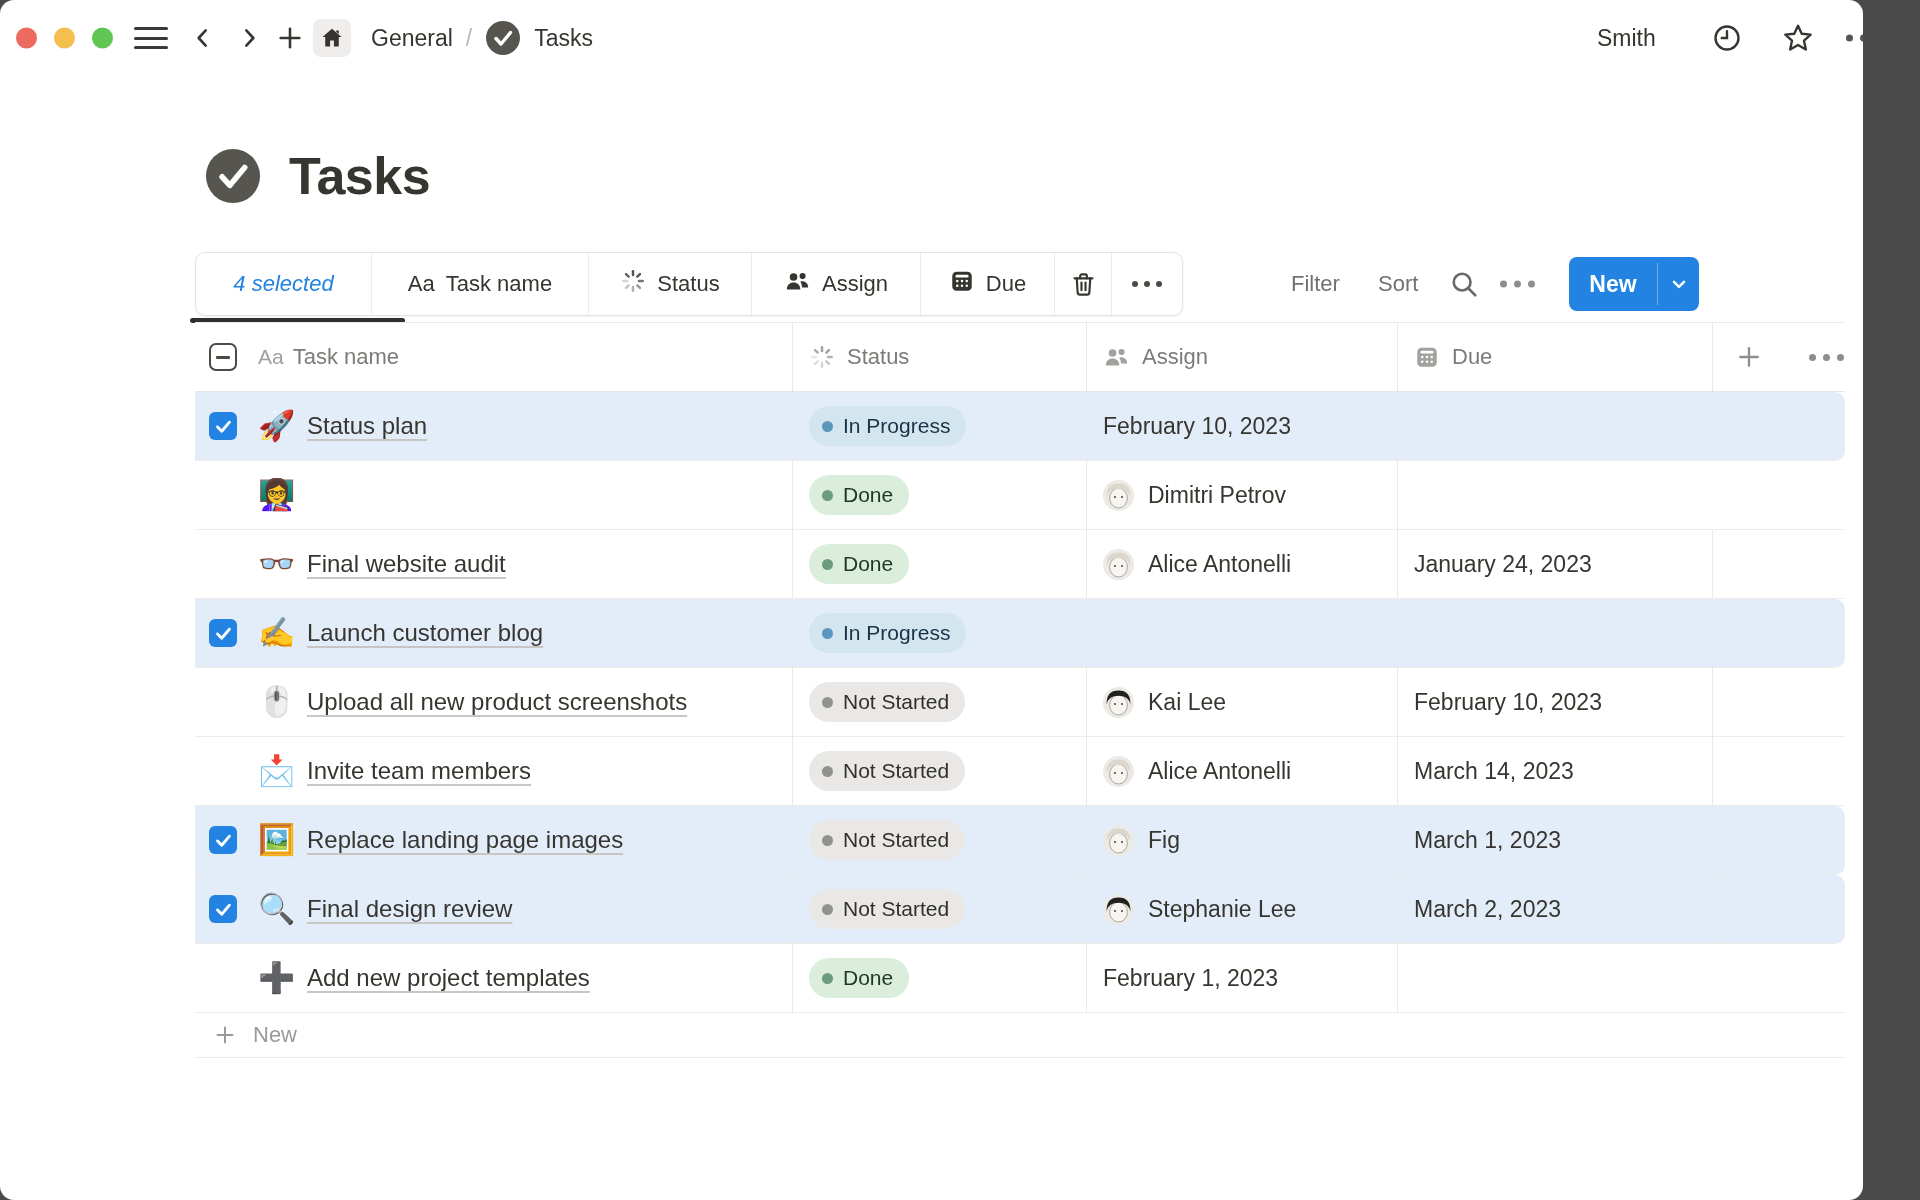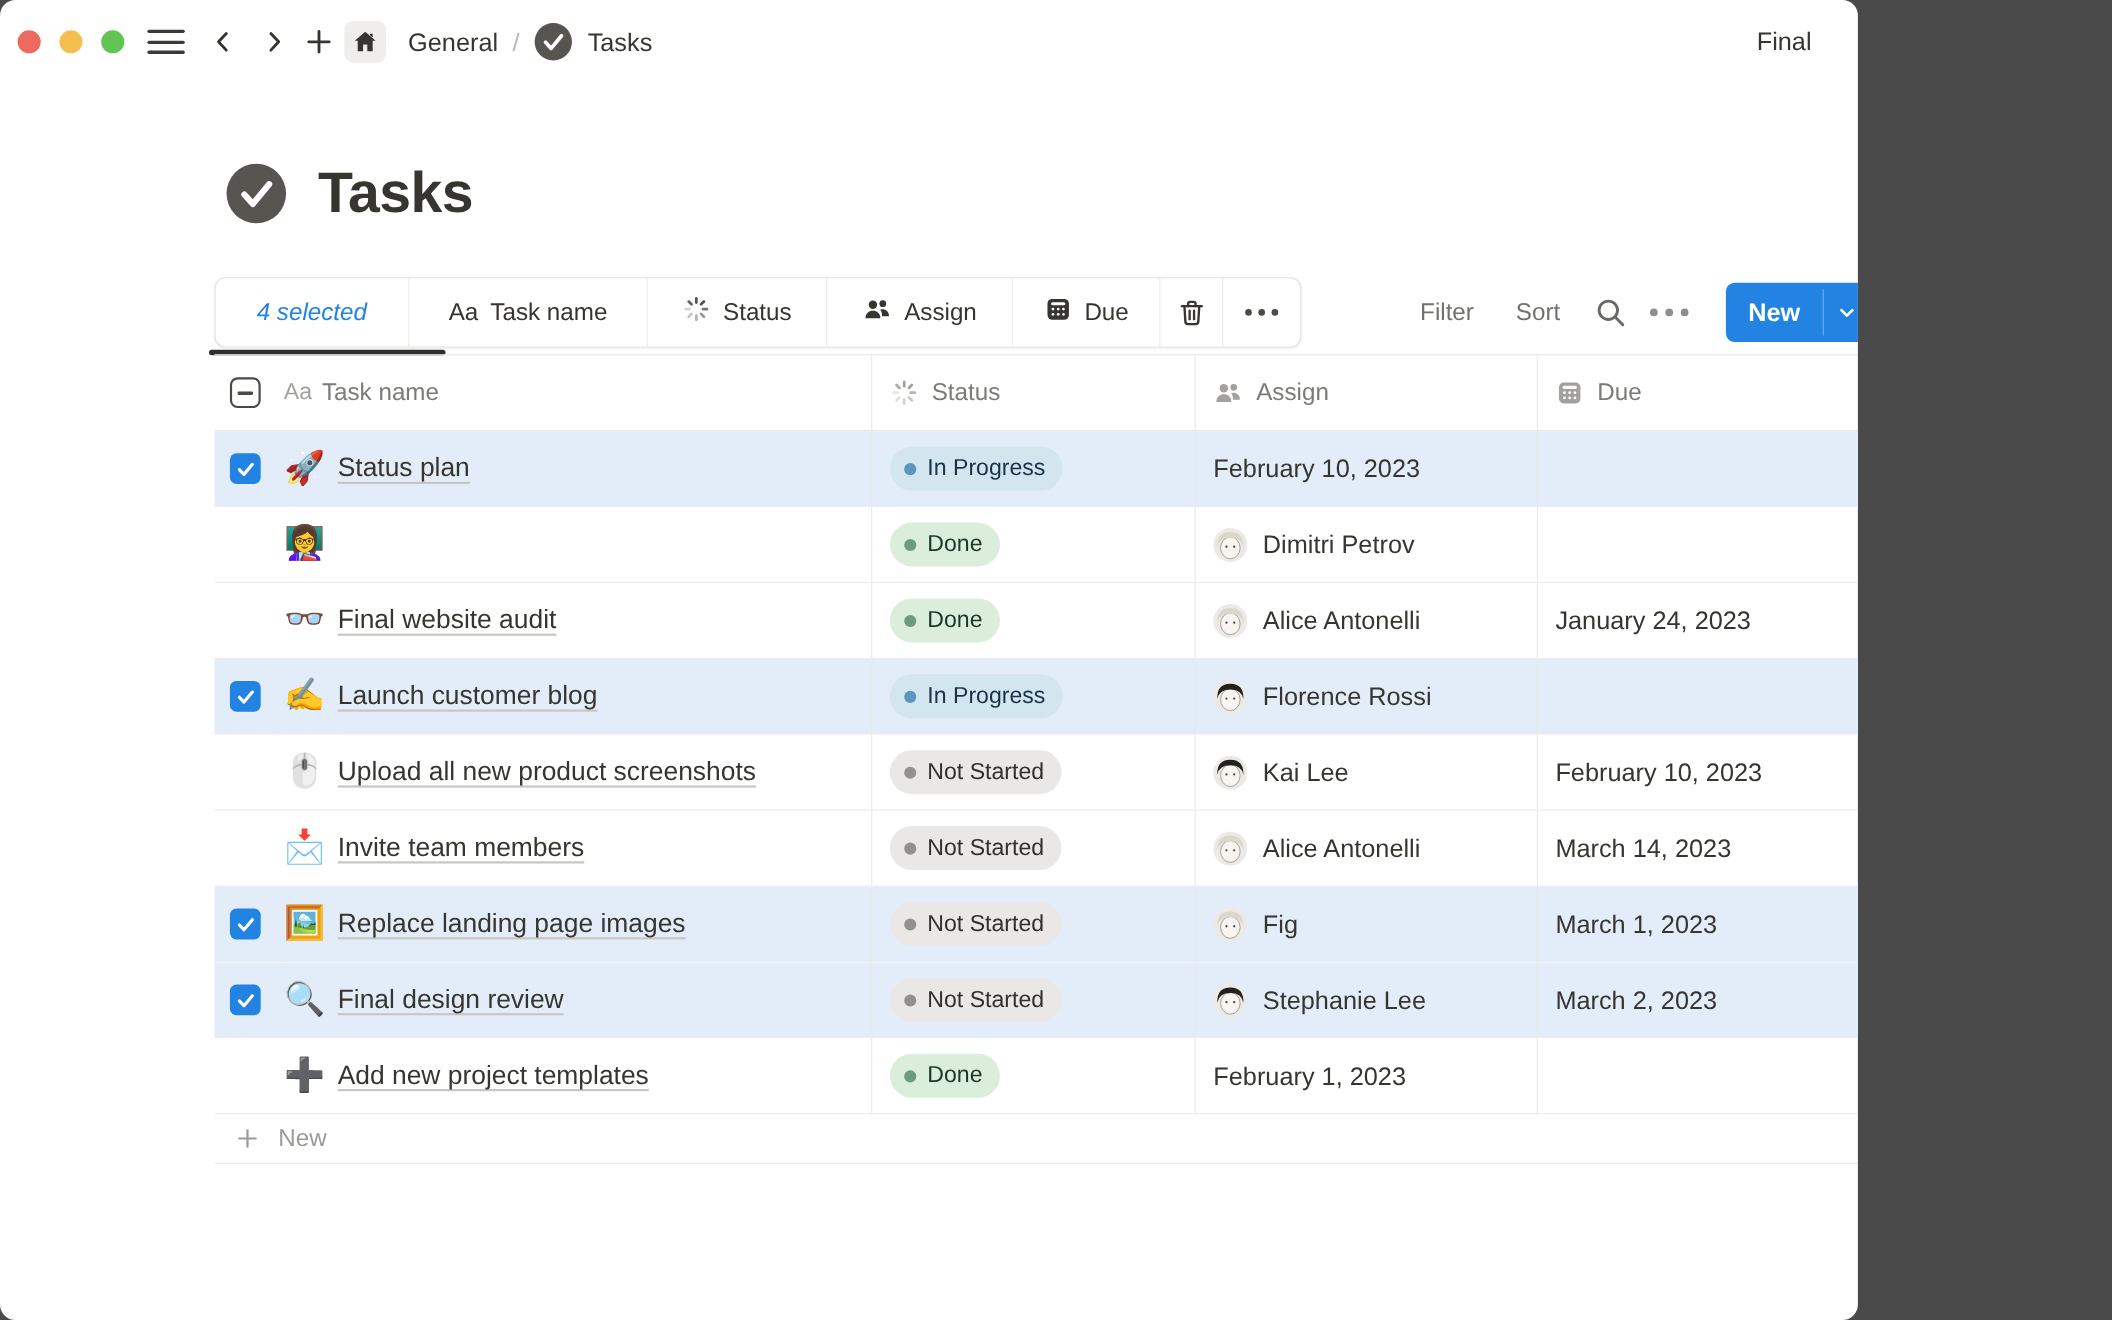--- a/index.html
+++ b/index.html
@@ -1,16 +1,16 @@
 <!DOCTYPE html>
 <html style="--accent: #2383e2; --hl: #e3edfa;"><head>
 <meta charset="utf-8">
 <style>
   html,body{margin:0;padding:0;background:#4a4a4a;}
-  .stage{position:relative;width:1689px;height:1200px;background:#ffffff;border-radius:14px;
+  .stage{position:relative;width:1863px;height:1200px;background:#ffffff;border-radius:14px;
          overflow:hidden;font-family:"Liberation Sans","DejaVu Sans",sans-serif;color:#37352f;}
 
   
   .topbar{position:absolute;top:0;left:0;right:0;height:64px;}
   .topbar > *{position:absolute;top:38px;transform:translateY(-50%);}
   .tl{width:21px;height:21px;border-radius:50%;display:inline-block;}
   .tl1{left:16px;} .tl2{left:54px;} .tl3{left:92px;}
   .menu-btn{left:134px;width:34px;height:22px;display:flex;flex-direction:column;justify-content:space-between;cursor:pointer;}
   .menu-btn i{height:3px;background:#3c3a37;border-radius:2px;}
   .icon-btn{cursor:pointer;display:flex;align-items:center;justify-content:center;}
@@ -133,21 +133,21 @@
       <span class="crumb-sep">/</span>
       <span class="crumb-icon">
         <svg width="36" height="36" viewBox="0 0 36 36">
             <circle cx="18" cy="18" r="17" fill="#57554f"></circle>
             <polyline points="11,18.5 16,24 25.5,12.5" fill="none" stroke="#fff" stroke-width="3.4" stroke-linecap="round" stroke-linejoin="round"></polyline>
           </svg>
       </span>
       <span>Tasks</span>
     </div>
 
-    <span class="share">Final</span>
+    <span class="share">Smith</span>
     <span class="icon-btn clock-btn">
       <svg width="30" height="30" viewBox="0 0 24 24" fill="none" stroke="#37352f" stroke-width="1.9" stroke-linecap="round">
           <circle cx="12" cy="12" r="9.2"></circle>
           <polyline points="12,6.6 12,12 7.8,12"></polyline>
         </svg>
     </span>
     <span class="icon-btn star-btn">
       <svg width="32" height="32" viewBox="0 0 24 24" fill="none" stroke="#37352f" stroke-width="1.8" stroke-linejoin="round">
           <path d="M12 2.8 L14.8 8.8 L21.5 9.5 L16.5 14 L17.9 20.6 L12 17.2 L6.1 20.6 L7.5 14 L2.5 9.5 L9.2 8.8 Z"></path>
         </svg>
@@ -426,164 +426,151 @@
       </span>
       <span class="emoji">✍️</span>
       <span class="tname">Launch customer blog</span>
     </div>
     <div class="cell c-status">
       <span class="pill" style="background: rgb(211, 229, 239); color: rgb(24, 51, 71);">
               <span class="dot" style="background: rgb(91, 151, 189);"></span>
               <span class="plabel">In Progress</span>
             </span>
     </div>
+    <div class="cell c-extra"></div>
+  </div>
+        <div class="trow">
+    <div class="cell c-task">
+      <span class="cbx">
+        <svg width="19" height="19" viewBox="0 0 24 24" fill="none" stroke="#fff" stroke-width="3.6" stroke-linecap="round" stroke-linejoin="round">
+                <polyline points="4.5,12.5 9.8,18 19.5,6.5"></polyline>
+              </svg>
+      </span>
+      <span class="emoji">🖱️</span>
+      <span class="tname">Upload all new product screenshots</span>
+    </div>
+    <div class="cell c-status">
+      <span class="pill" style="background: rgb(233, 232, 230); color: rgb(50, 48, 44);">
+              <span class="dot" style="background: rgb(145, 145, 142);"></span>
+              <span class="plabel">Not Started</span>
+            </span>
+    </div>
     <div class="cell c-assign">
       <span class="avatar">
         <svg width="31" height="31" viewBox="0 0 30 30">
                 <defs></defs>
                 <circle cx="15" cy="15" r="15" fill="#eceae5"></circle>
                 <ellipse cx="15" cy="17.5" rx="8.6" ry="9.6" fill="#f8f5f0" stroke="#9b9894" stroke-width="0.8"></ellipse>
                 <path class="hair" d="M3.5 17 Q3 3.5 15 3.5 Q27 3.5 26.5 17 Q25 8.5 15 8.5 Q5 8.5 3.5 17 Z" fill="#23211f"></path>
                 <circle cx="11.6" cy="16.5" r="1" fill="#4a4846"></circle>
                 <circle cx="18.4" cy="16.5" r="1" fill="#4a4846"></circle>
               </svg>
       </span>
-      <span class="aname">Florence Rossi</span>
+      <span class="aname">Kai Lee</span>
+    </div>
+    <div class="cell c-due">
+      <span class="due-text">February 10, 2023</span>
     </div>
     <div class="cell c-extra"></div>
   </div>
         <div class="trow">
     <div class="cell c-task">
       <span class="cbx">
         <svg width="19" height="19" viewBox="0 0 24 24" fill="none" stroke="#fff" stroke-width="3.6" stroke-linecap="round" stroke-linejoin="round">
                 <polyline points="4.5,12.5 9.8,18 19.5,6.5"></polyline>
               </svg>
       </span>
-      <span class="emoji">🖱️</span>
-      <span class="tname">Upload all new product screenshots</span>
+      <span class="emoji">📩</span>
+      <span class="tname">Invite team members</span>
+    </div>
+    <div class="cell c-status">
+      <span class="pill" style="background: rgb(233, 232, 230); color: rgb(50, 48, 44);">
+              <span class="dot" style="background: rgb(145, 145, 142);"></span>
+              <span class="plabel">Not Started</span>
+            </span>
+    </div>
+    <div class="cell c-assign">
+      <span class="avatar">
+        <svg width="31" height="31" viewBox="0 0 30 30">
+                <defs></defs>
+                <circle cx="15" cy="15" r="15" fill="#eceae5"></circle>
+                <ellipse cx="15" cy="17.5" rx="8.6" ry="9.6" fill="#f8f5f0" stroke="#9b9894" stroke-width="0.8"></ellipse>
+                <path class="hair" d="M3.5 17 Q3 3.5 15 3.5 Q27 3.5 26.5 17 Q25 8.5 15 8.5 Q5 8.5 3.5 17 Z" fill="#dcd7cd"></path>
+                <circle cx="11.6" cy="16.5" r="1" fill="#4a4846"></circle>
+                <circle cx="18.4" cy="16.5" r="1" fill="#4a4846"></circle>
+              </svg>
+      </span>
+      <span class="aname">Alice Antonelli</span>
+    </div>
+    <div class="cell c-due">
+      <span class="due-text">March 14, 2023</span>
+    </div>
+    <div class="cell c-extra"></div>
+  </div>
+        <div class="trow checked">
+    <div class="cell c-task">
+      <span class="cbx">
+        <svg width="19" height="19" viewBox="0 0 24 24" fill="none" stroke="#fff" stroke-width="3.6" stroke-linecap="round" stroke-linejoin="round">
+                <polyline points="4.5,12.5 9.8,18 19.5,6.5"></polyline>
+              </svg>
+      </span>
+      <span class="emoji">🖼️</span>
+      <span class="tname">Replace landing page images</span>
+    </div>
+    <div class="cell c-status">
+      <span class="pill" style="background: rgb(233, 232, 230); color: rgb(50, 48, 44);">
+              <span class="dot" style="background: rgb(145, 145, 142);"></span>
+              <span class="plabel">Not Started</span>
+            </span>
+    </div>
+    <div class="cell c-assign">
+      <span class="avatar">
+        <svg width="31" height="31" viewBox="0 0 30 30">
+                <defs></defs>
+                <circle cx="15" cy="15" r="15" fill="#eceae5"></circle>
+                <ellipse cx="15" cy="17.5" rx="8.6" ry="9.6" fill="#f8f5f0" stroke="#9b9894" stroke-width="0.8"></ellipse>
+                <path class="hair" d="M3.5 17 Q3 3.5 15 3.5 Q27 3.5 26.5 17 Q25 8.5 15 8.5 Q5 8.5 3.5 17 Z" fill="#dcd7cd"></path>
+                <circle cx="11.6" cy="16.5" r="1" fill="#4a4846"></circle>
+                <circle cx="18.4" cy="16.5" r="1" fill="#4a4846"></circle>
+              </svg>
+      </span>
+      <span class="aname">Fig</span>
+    </div>
+    <div class="cell c-due">
+      <span class="due-text">March 1, 2023</span>
+    </div>
+    <div class="cell c-extra"></div>
+  </div>
+        <div class="trow checked">
+    <div class="cell c-task">
+      <span class="cbx">
+        <svg width="19" height="19" viewBox="0 0 24 24" fill="none" stroke="#fff" stroke-width="3.6" stroke-linecap="round" stroke-linejoin="round">
+                <polyline points="4.5,12.5 9.8,18 19.5,6.5"></polyline>
+              </svg>
+      </span>
+      <span class="emoji">🔍</span>
+      <span class="tname">Final design review</span>
     </div>
     <div class="cell c-status">
       <span class="pill" style="background: rgb(233, 232, 230); color: rgb(50, 48, 44);">
               <span class="dot" style="background: rgb(145, 145, 142);"></span>
               <span class="plabel">Not Started</span>
             </span>
     </div>
     <div class="cell c-assign">
       <span class="avatar">
         <svg width="31" height="31" viewBox="0 0 30 30">
                 <defs></defs>
                 <circle cx="15" cy="15" r="15" fill="#eceae5"></circle>
                 <ellipse cx="15" cy="17.5" rx="8.6" ry="9.6" fill="#f8f5f0" stroke="#9b9894" stroke-width="0.8"></ellipse>
                 <path class="hair" d="M3.5 17 Q3 3.5 15 3.5 Q27 3.5 26.5 17 Q25 8.5 15 8.5 Q5 8.5 3.5 17 Z" fill="#23211f"></path>
                 <circle cx="11.6" cy="16.5" r="1" fill="#4a4846"></circle>
                 <circle cx="18.4" cy="16.5" r="1" fill="#4a4846"></circle>
               </svg>
       </span>
-      <span class="aname">Kai Lee</span>
-    </div>
-    <div class="cell c-due">
-      <span class="due-text">February 10, 2023</span>
-    </div>
-    <div class="cell c-extra"></div>
-  </div>
-        <div class="trow">
-    <div class="cell c-task">
-      <span class="cbx">
-        <svg width="19" height="19" viewBox="0 0 24 24" fill="none" stroke="#fff" stroke-width="3.6" stroke-linecap="round" stroke-linejoin="round">
-                <polyline points="4.5,12.5 9.8,18 19.5,6.5"></polyline>
-              </svg>
-      </span>
-      <span class="emoji">📩</span>
-      <span class="tname">Invite team members</span>
-    </div>
-    <div class="cell c-status">
-      <span class="pill" style="background: rgb(233, 232, 230); color: rgb(50, 48, 44);">
-              <span class="dot" style="background: rgb(145, 145, 142);"></span>
-              <span class="plabel">Not Started</span>
-            </span>
-    </div>
-    <div class="cell c-assign">
-      <span class="avatar">
-        <svg width="31" height="31" viewBox="0 0 30 30">
-                <defs></defs>
-                <circle cx="15" cy="15" r="15" fill="#eceae5"></circle>
-                <ellipse cx="15" cy="17.5" rx="8.6" ry="9.6" fill="#f8f5f0" stroke="#9b9894" stroke-width="0.8"></ellipse>
-                <path class="hair" d="M3.5 17 Q3 3.5 15 3.5 Q27 3.5 26.5 17 Q25 8.5 15 8.5 Q5 8.5 3.5 17 Z" fill="#dcd7cd"></path>
-                <circle cx="11.6" cy="16.5" r="1" fill="#4a4846"></circle>
-                <circle cx="18.4" cy="16.5" r="1" fill="#4a4846"></circle>
-              </svg>
-      </span>
-      <span class="aname">Alice Antonelli</span>
-    </div>
-    <div class="cell c-due">
-      <span class="due-text">March 14, 2023</span>
-    </div>
-    <div class="cell c-extra"></div>
-  </div>
-        <div class="trow checked">
-    <div class="cell c-task">
-      <span class="cbx">
-        <svg width="19" height="19" viewBox="0 0 24 24" fill="none" stroke="#fff" stroke-width="3.6" stroke-linecap="round" stroke-linejoin="round">
-                <polyline points="4.5,12.5 9.8,18 19.5,6.5"></polyline>
-              </svg>
-      </span>
-      <span class="emoji">🖼️</span>
-      <span class="tname">Replace landing page images</span>
-    </div>
-    <div class="cell c-status">
-      <span class="pill" style="background: rgb(233, 232, 230); color: rgb(50, 48, 44);">
-              <span class="dot" style="background: rgb(145, 145, 142);"></span>
-              <span class="plabel">Not Started</span>
-            </span>
-    </div>
-    <div class="cell c-assign">
-      <span class="avatar">
-        <svg width="31" height="31" viewBox="0 0 30 30">
-                <defs></defs>
-                <circle cx="15" cy="15" r="15" fill="#eceae5"></circle>
-                <ellipse cx="15" cy="17.5" rx="8.6" ry="9.6" fill="#f8f5f0" stroke="#9b9894" stroke-width="0.8"></ellipse>
-                <path class="hair" d="M3.5 17 Q3 3.5 15 3.5 Q27 3.5 26.5 17 Q25 8.5 15 8.5 Q5 8.5 3.5 17 Z" fill="#dcd7cd"></path>
-                <circle cx="11.6" cy="16.5" r="1" fill="#4a4846"></circle>
-                <circle cx="18.4" cy="16.5" r="1" fill="#4a4846"></circle>
-              </svg>
-      </span>
-      <span class="aname">Fig</span>
-    </div>
-    <div class="cell c-due">
-      <span class="due-text">March 1, 2023</span>
-    </div>
-    <div class="cell c-extra"></div>
-  </div>
-        <div class="trow checked">
-    <div class="cell c-task">
-      <span class="cbx">
-        <svg width="19" height="19" viewBox="0 0 24 24" fill="none" stroke="#fff" stroke-width="3.6" stroke-linecap="round" stroke-linejoin="round">
-                <polyline points="4.5,12.5 9.8,18 19.5,6.5"></polyline>
-              </svg>
-      </span>
-      <span class="emoji">🔍</span>
-      <span class="tname">Final design review</span>
-    </div>
-    <div class="cell c-status">
-      <span class="pill" style="background: rgb(233, 232, 230); color: rgb(50, 48, 44);">
-              <span class="dot" style="background: rgb(145, 145, 142);"></span>
-              <span class="plabel">Not Started</span>
-            </span>
-    </div>
-    <div class="cell c-assign">
-      <span class="avatar">
-        <svg width="31" height="31" viewBox="0 0 30 30">
-                <defs></defs>
-                <circle cx="15" cy="15" r="15" fill="#eceae5"></circle>
-                <ellipse cx="15" cy="17.5" rx="8.6" ry="9.6" fill="#f8f5f0" stroke="#9b9894" stroke-width="0.8"></ellipse>
-                <path class="hair" d="M3.5 17 Q3 3.5 15 3.5 Q27 3.5 26.5 17 Q25 8.5 15 8.5 Q5 8.5 3.5 17 Z" fill="#23211f"></path>
-                <circle cx="11.6" cy="16.5" r="1" fill="#4a4846"></circle>
-                <circle cx="18.4" cy="16.5" r="1" fill="#4a4846"></circle>
-              </svg>
-      </span>
       <span class="aname">Stephanie Lee</span>
     </div>
     <div class="cell c-due">
       <span class="due-text">March 2, 2023</span>
     </div>
     <div class="cell c-extra"></div>
   </div>
         <div class="trow">
     <div class="cell c-task">
       <span class="cbx">

